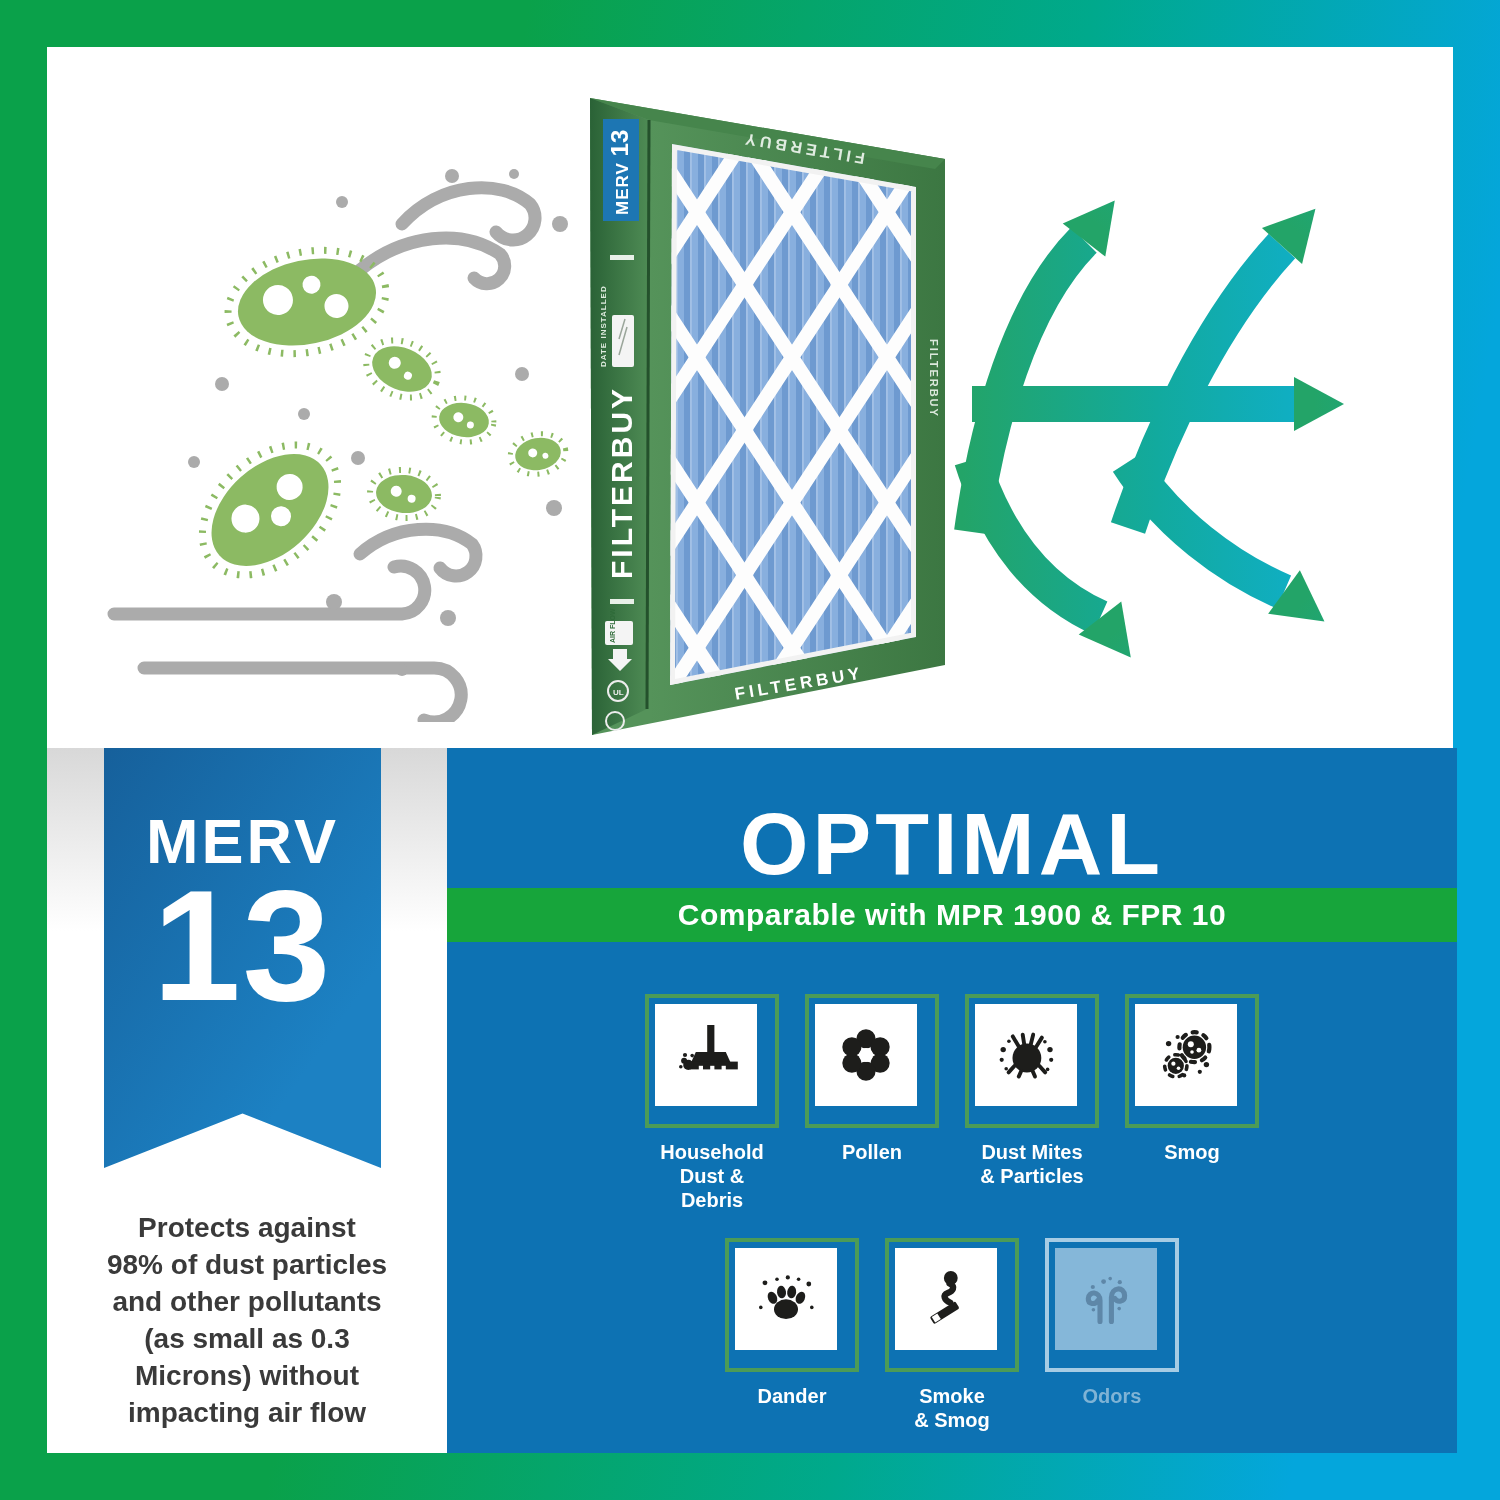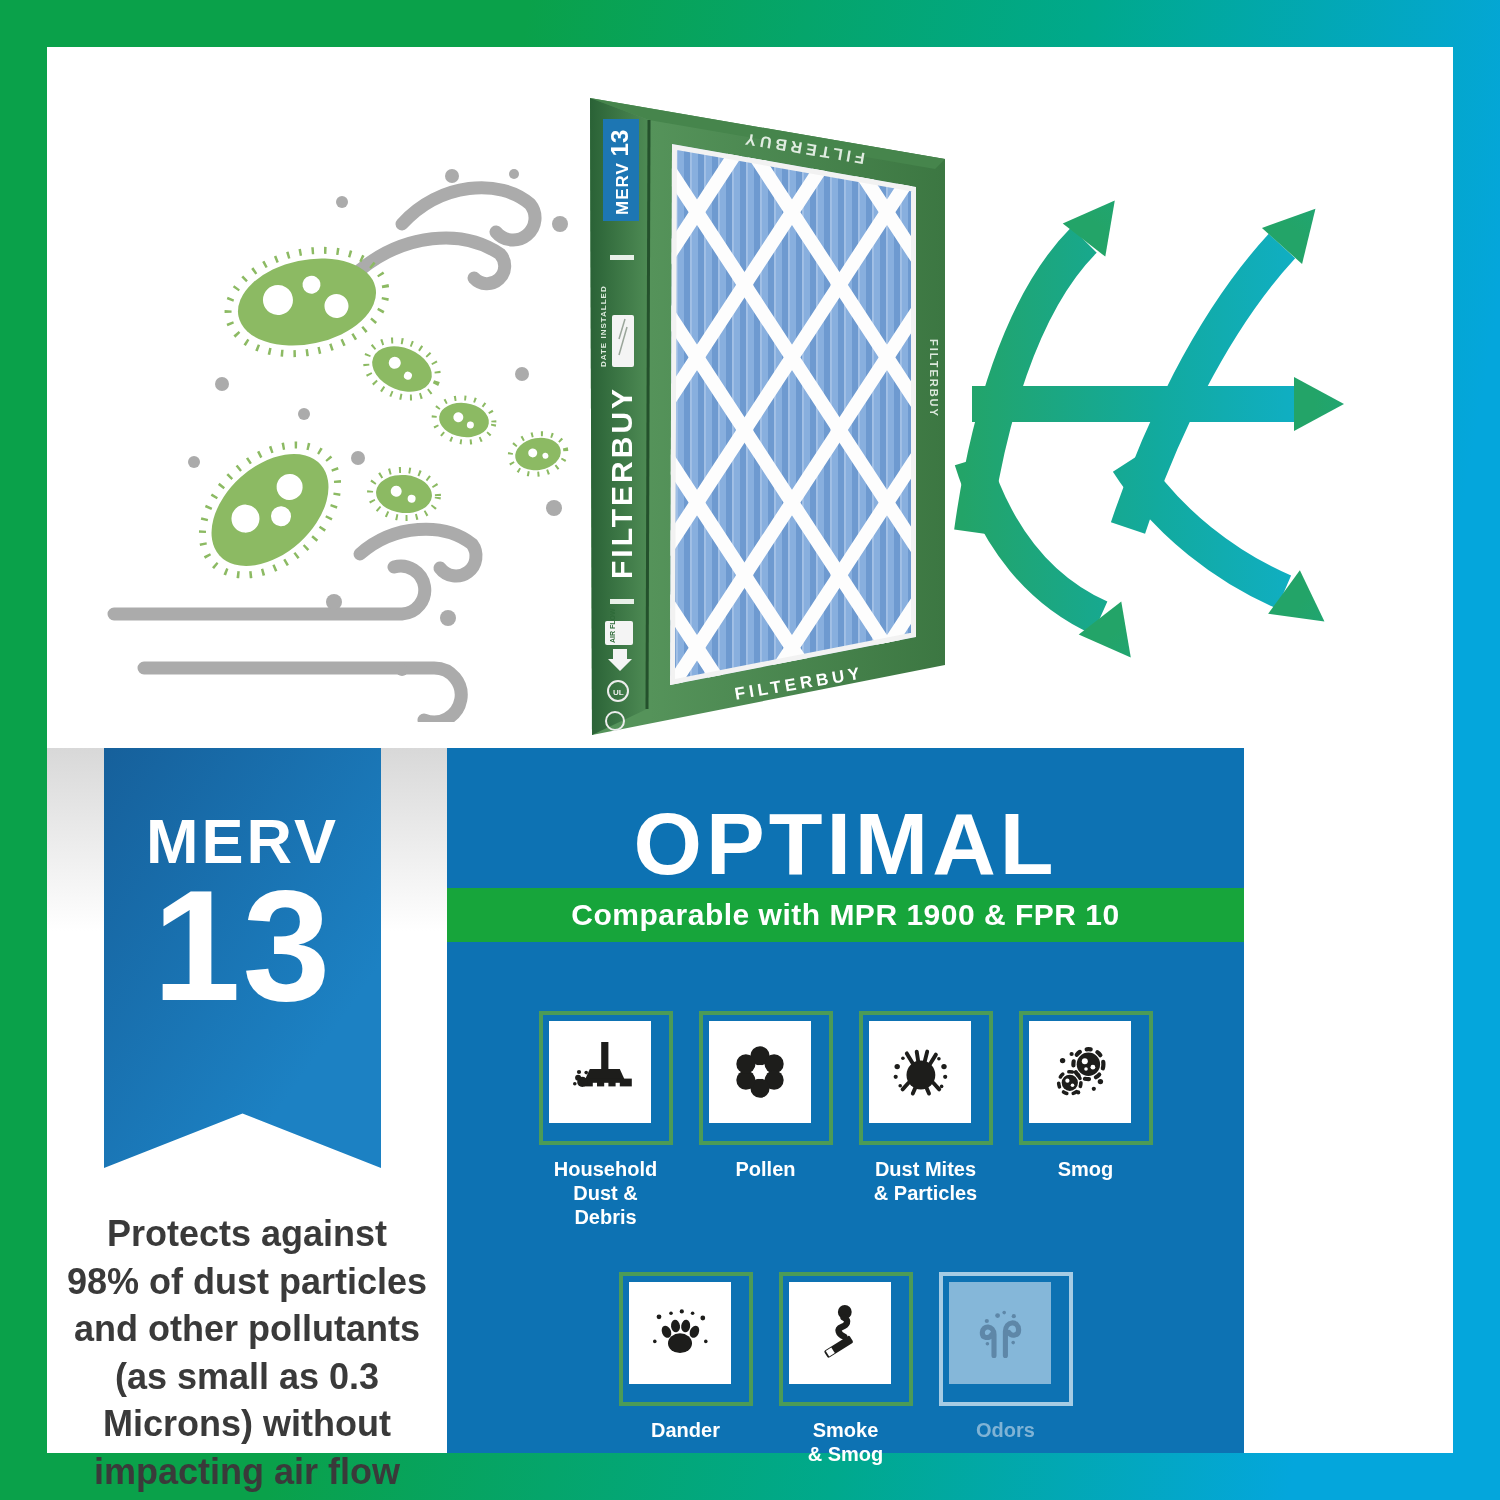--- a/index.html
+++ b/index.html
@@ -16,32 +16,32 @@
 
   
   .left-info{position:absolute; left:0; top:701px; width:400px; height:705px;
              background:linear-gradient(#D8D8D8 0%, #FFFFFF 26%);}
   .merv-ribbon{position:absolute; left:57px; top:0; width:277px; height:420px;
                background:linear-gradient(125deg,#16609B 0%, #1C81C3 75%);
                clip-path:polygon(0 0,100% 0,100% 100%,50% 87%,0 100%);
                color:#fff; text-align:center;}
   .merv-ribbon .word{margin-top:62px; font-size:63px; font-weight:800; letter-spacing:3px; line-height:1;}
   .merv-ribbon .num{font-size:158px; font-weight:800; line-height:.92; letter-spacing:2px;}
-  .protection{margin:462px 18px 0 18px; text-align:center; font-size:36px; font-weight:700;
+  .protection{margin:462px 18px 0 18px; text-align:center; font-size:28px; font-weight:700;
               color:#3A3A3A; line-height:1.32; white-space:pre-line;}
 
   
-  .rating-panel{position:absolute; left:400px; top:701px; width:797px; height:705px; background:#0D72B3;}
+  .rating-panel{position:absolute; left:400px; top:701px; width:1010px; height:705px; background:#0D72B3;}
   .rating-title{margin-top:52px; text-align:center; color:#ffffff; font-size:88px; font-weight:800; letter-spacing:4px; line-height:1;}
   .stripe{height:54px; background:#17A53B; display:flex; align-items:center; justify-content:center;}
   .stripe-text{color:#ffffff; font-size:30px; font-weight:700; letter-spacing:.5px;}
   .tiles-row{display:flex; justify-content:center; gap:32px;}
   .tiles-row.r1{margin-top:52px;}
   .tiles-row.r2{margin-top:26px;}
-  .tile-unit{width:128px; display:flex; flex-direction:column; align-items:center;margin-top:17px;}
+  .tile-unit{width:128px; display:flex; flex-direction:column; align-items:center;}
   .tile-frame{width:114px; height:114px; border:4px solid #4C9B57; background:#0D72B3; padding:6px;}
   .tile-white{width:102px; height:102px; background:#ffffff; display:flex; align-items:center; justify-content:center;}
   .tile-label{margin-top:12px; text-align:center; color:#ffffff; font-size:20px; font-weight:700;
               line-height:1.2; white-space:pre-line; min-height:48px;}
   .tile-unit.muted .tile-frame{border-color:#A6CCE4;}
   .tile-unit.muted .tile-white{background:#85B7D9;}
   .tile-unit.muted .tile-label{color:#7FB3D5;}
   .ticon{width:72px; height:72px;}
 </style>
 </head>

